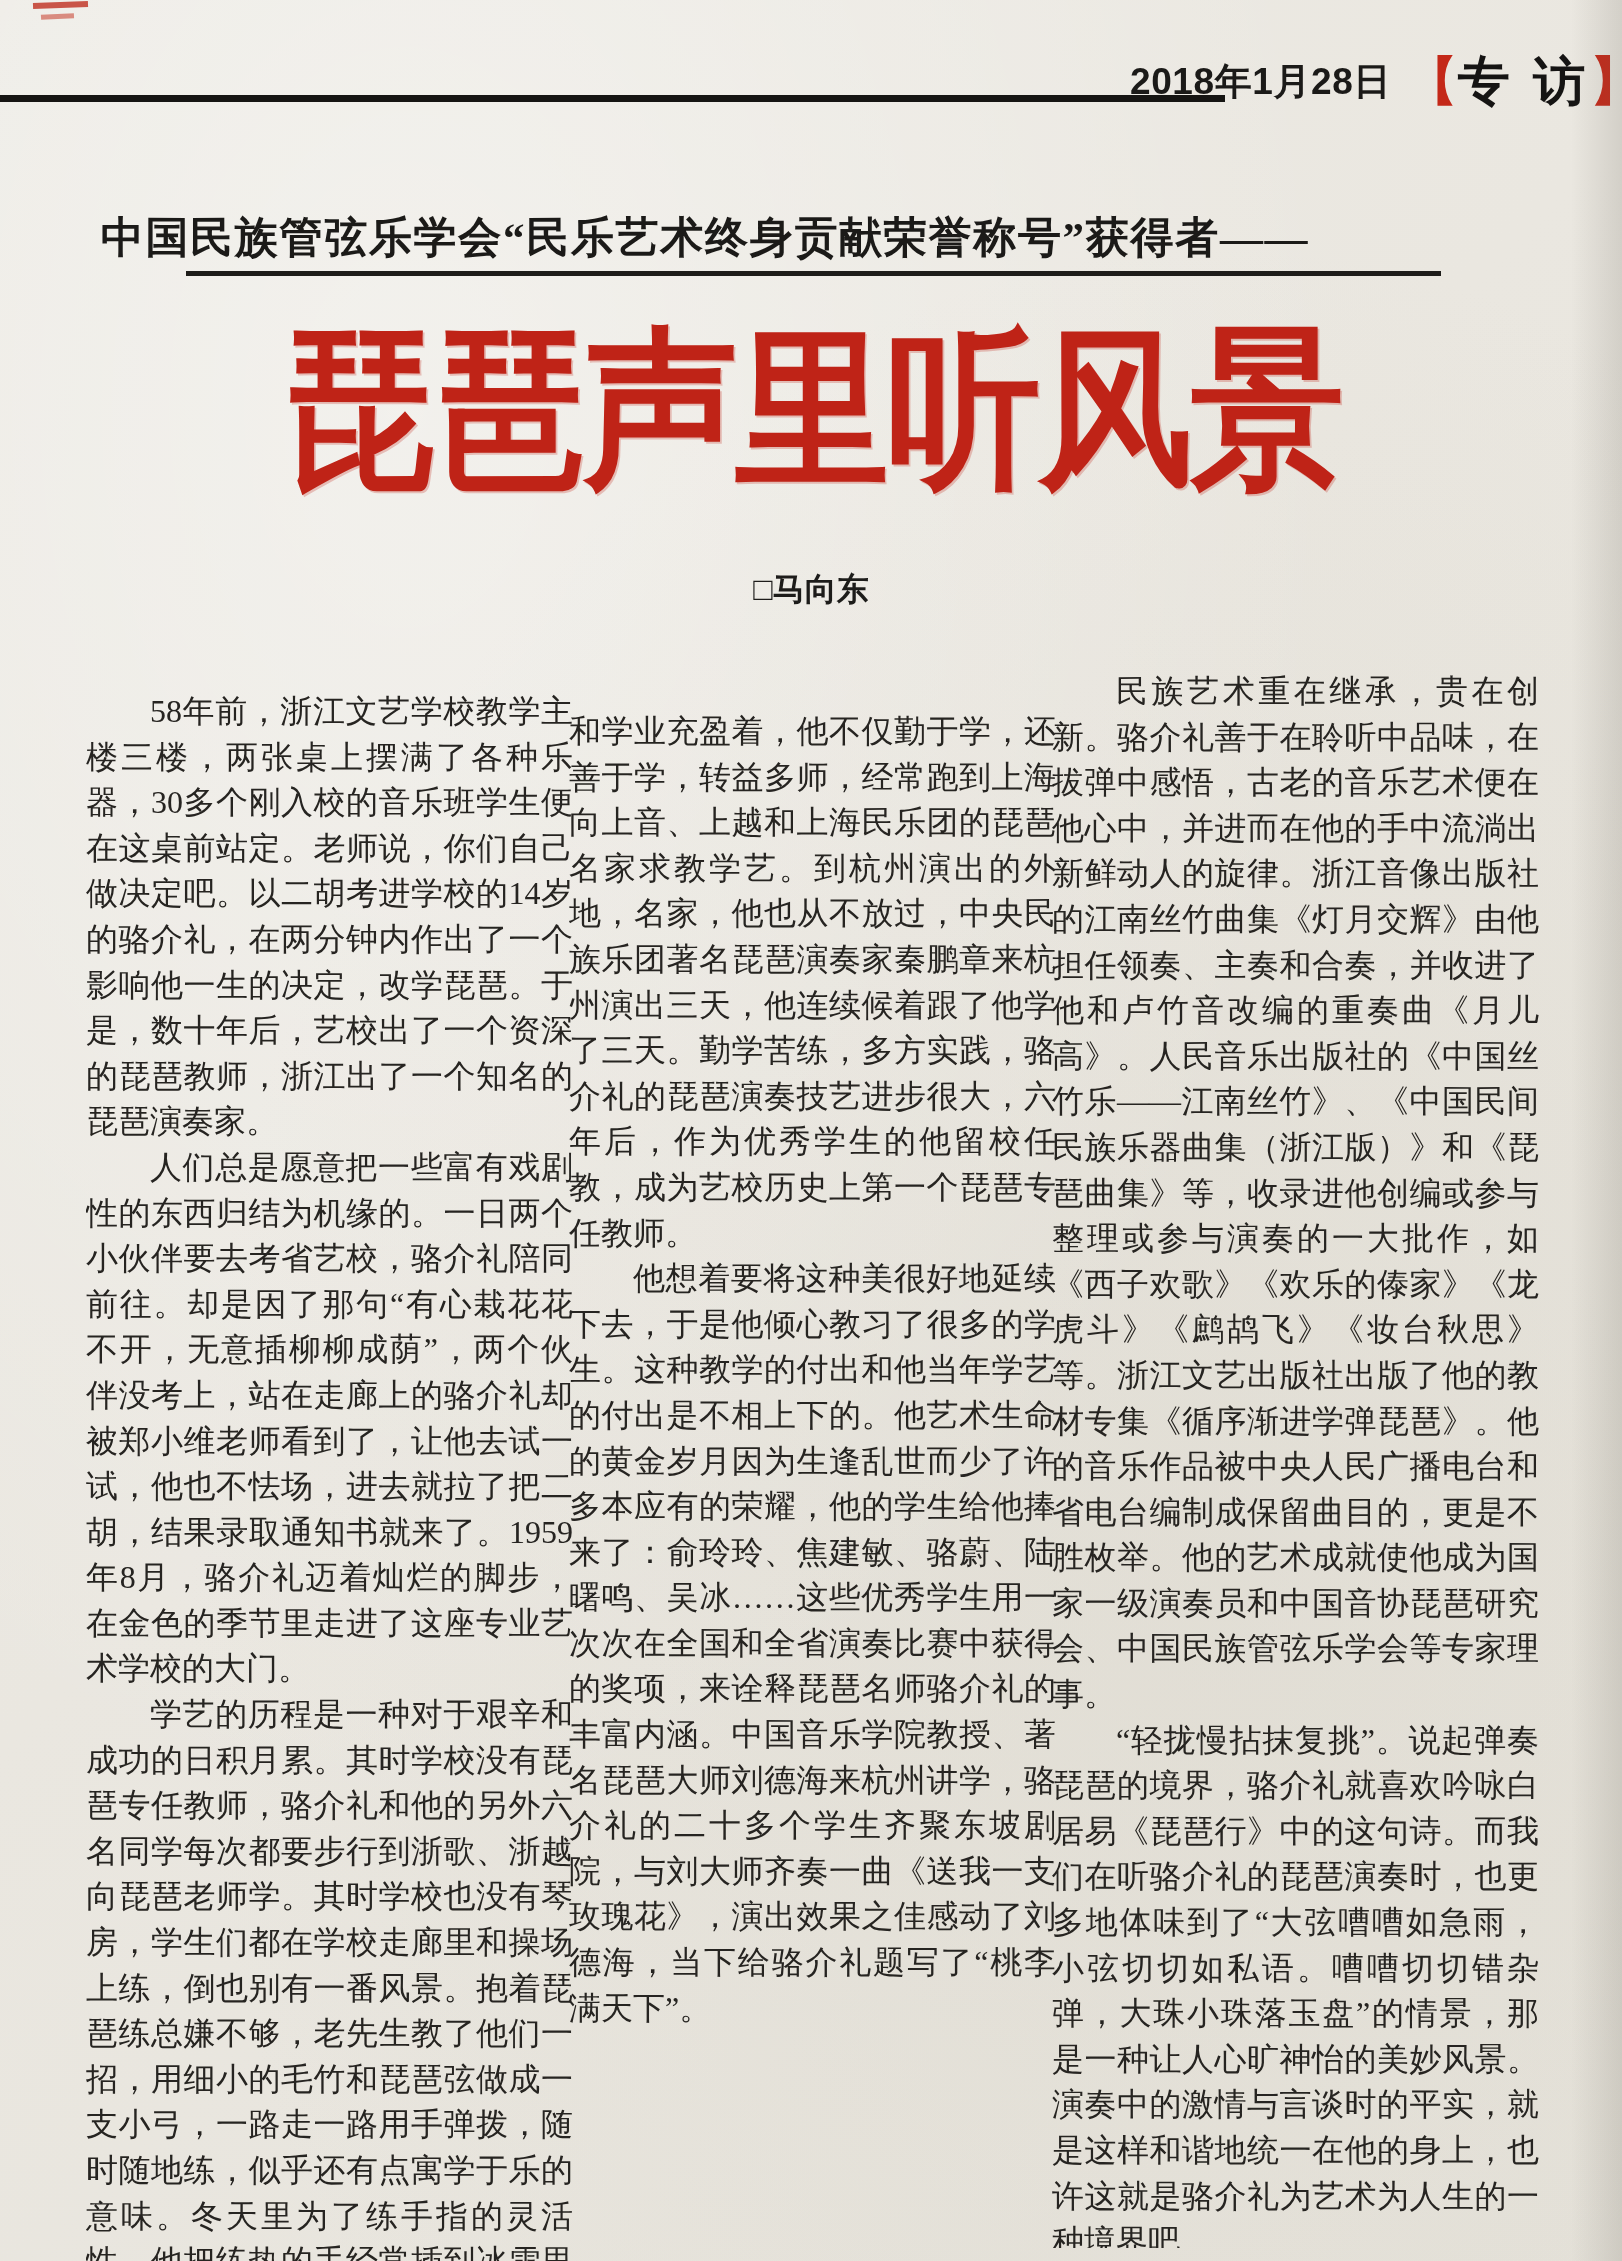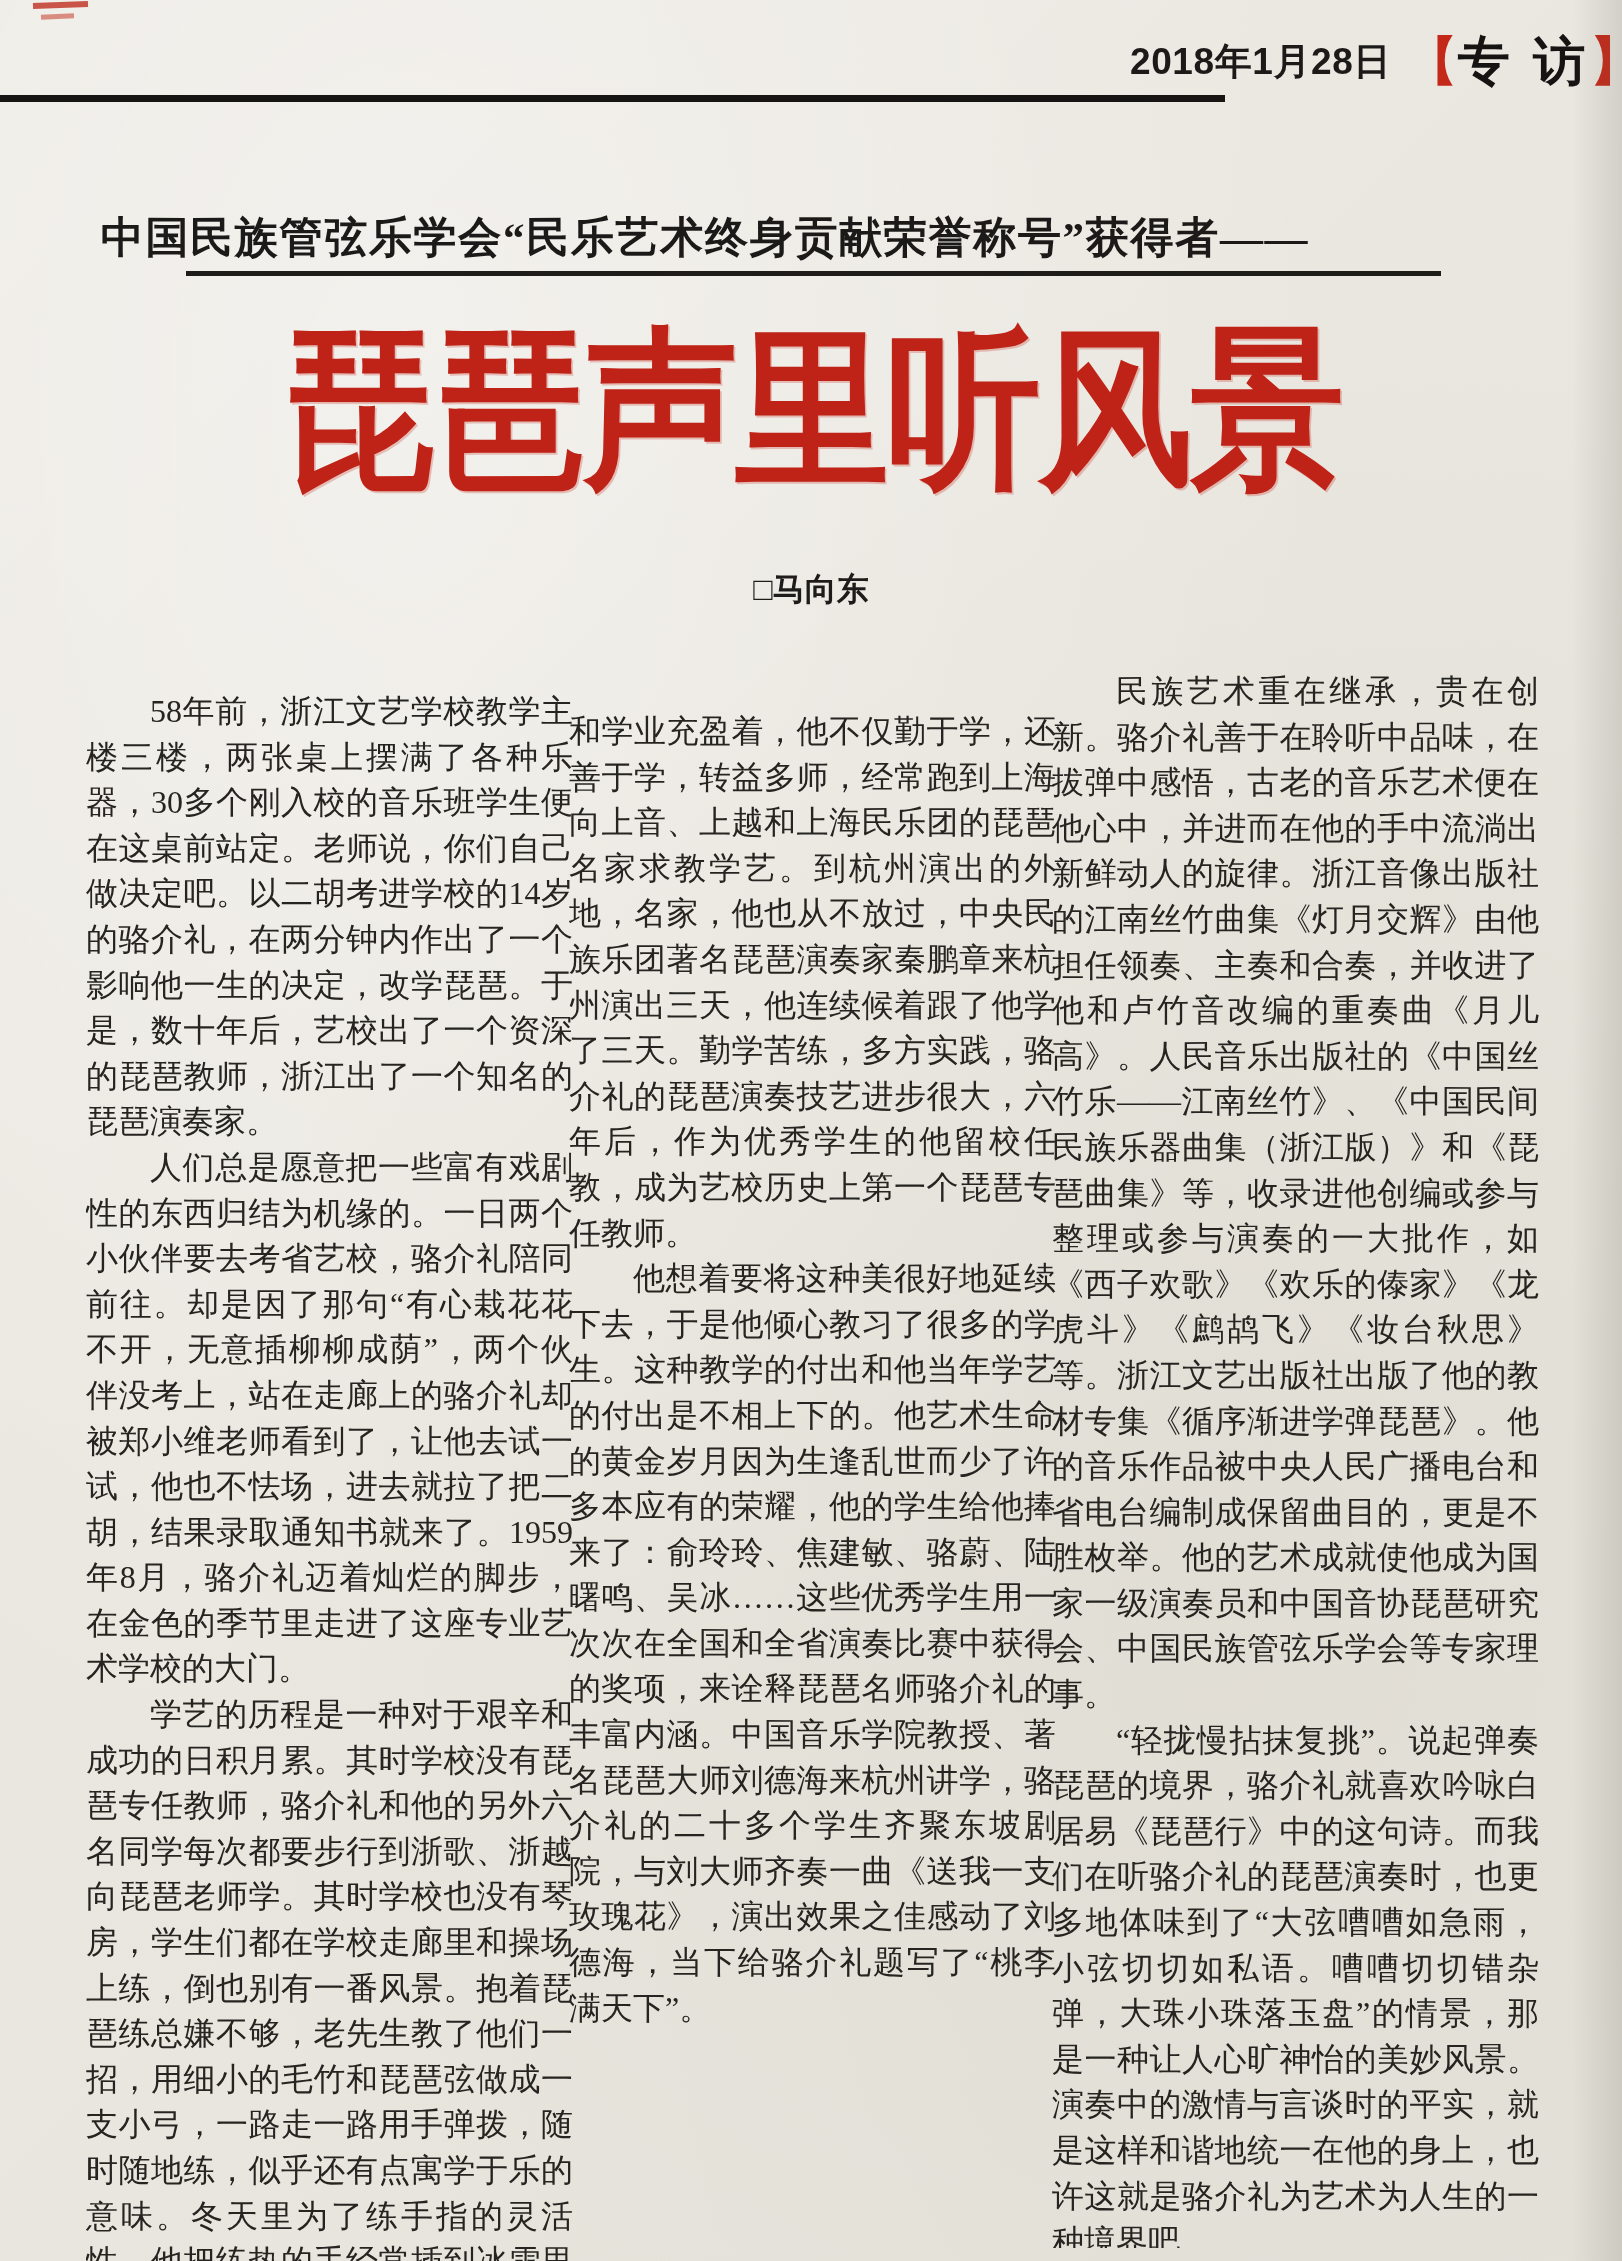--- a/index.html
+++ b/index.html
@@ -23,21 +23,21 @@
     position:absolute; left:33px; top:2.3px; width:55px; height:6.2px;
     background:#c23a2b; transform:rotate(-2deg); opacity:.85;
   }
   .corner-mark-b {
     position:absolute; left:41px; top:13.6px; width:33px; height:5.1px;
     background:#c94a38; transform:rotate(-3deg); opacity:.6;
   }
 
   
   .dateline {
-    position:absolute; top:27px; left:1130px; width:477px;
+    position:absolute; top:47px; left:1130px; width:477px;
     display:flex; align-items:center; justify-content:flex-start;
     font-family:"Liberation Sans", sans-serif;
     white-space:nowrap;
   }
   .date-text { font-size:37px; font-weight:700; letter-spacing:0.6px; color:#1b1a18; }
   .section-tag { font-size:52px; font-weight:900; margin-left:14.8px; color:#151413; letter-spacing:4.5px; }
   .section-tag .bracket { color:#c42818; letter-spacing:0; }
   .masthead-rule {
     position:absolute; left:0; top:95px; width:1225px; height:7.4px; background:#161513;
   }

